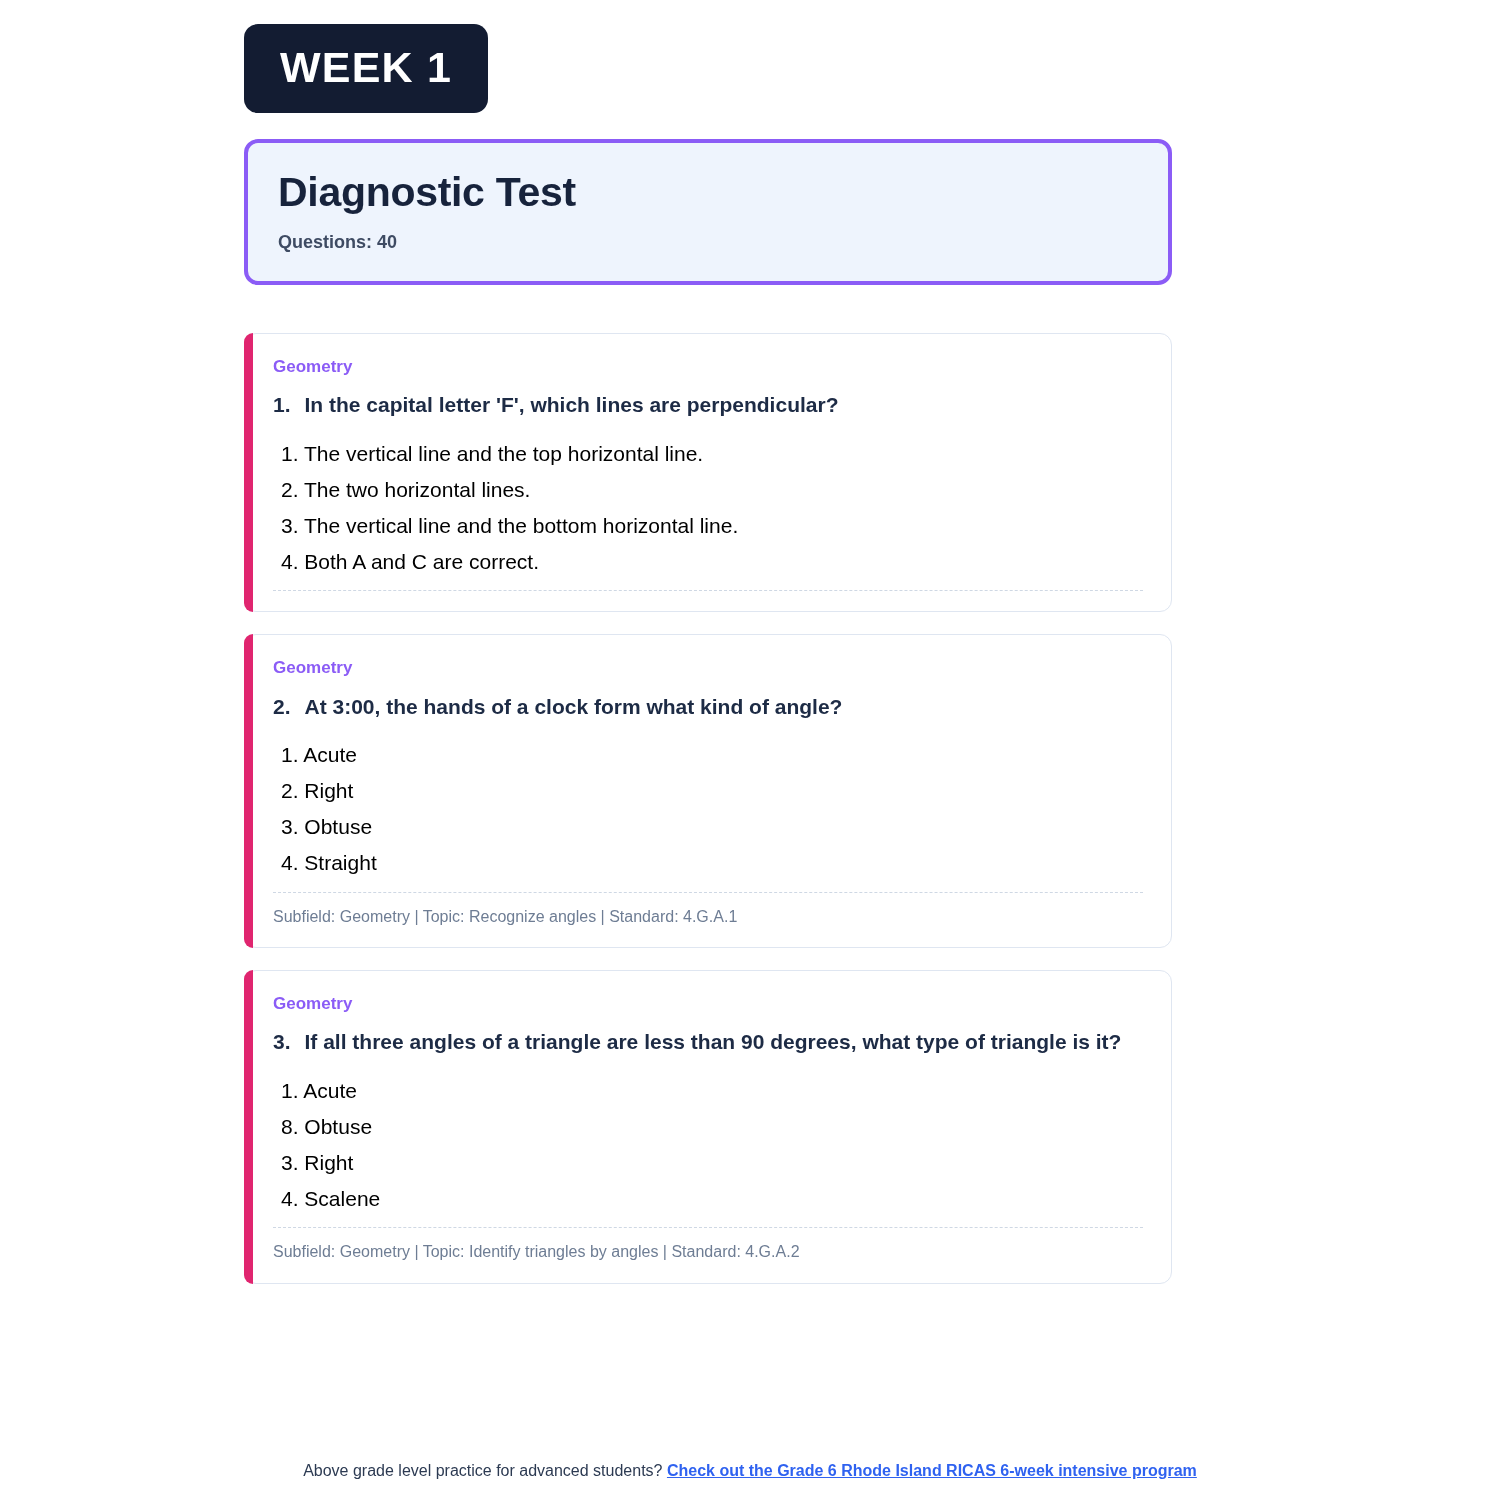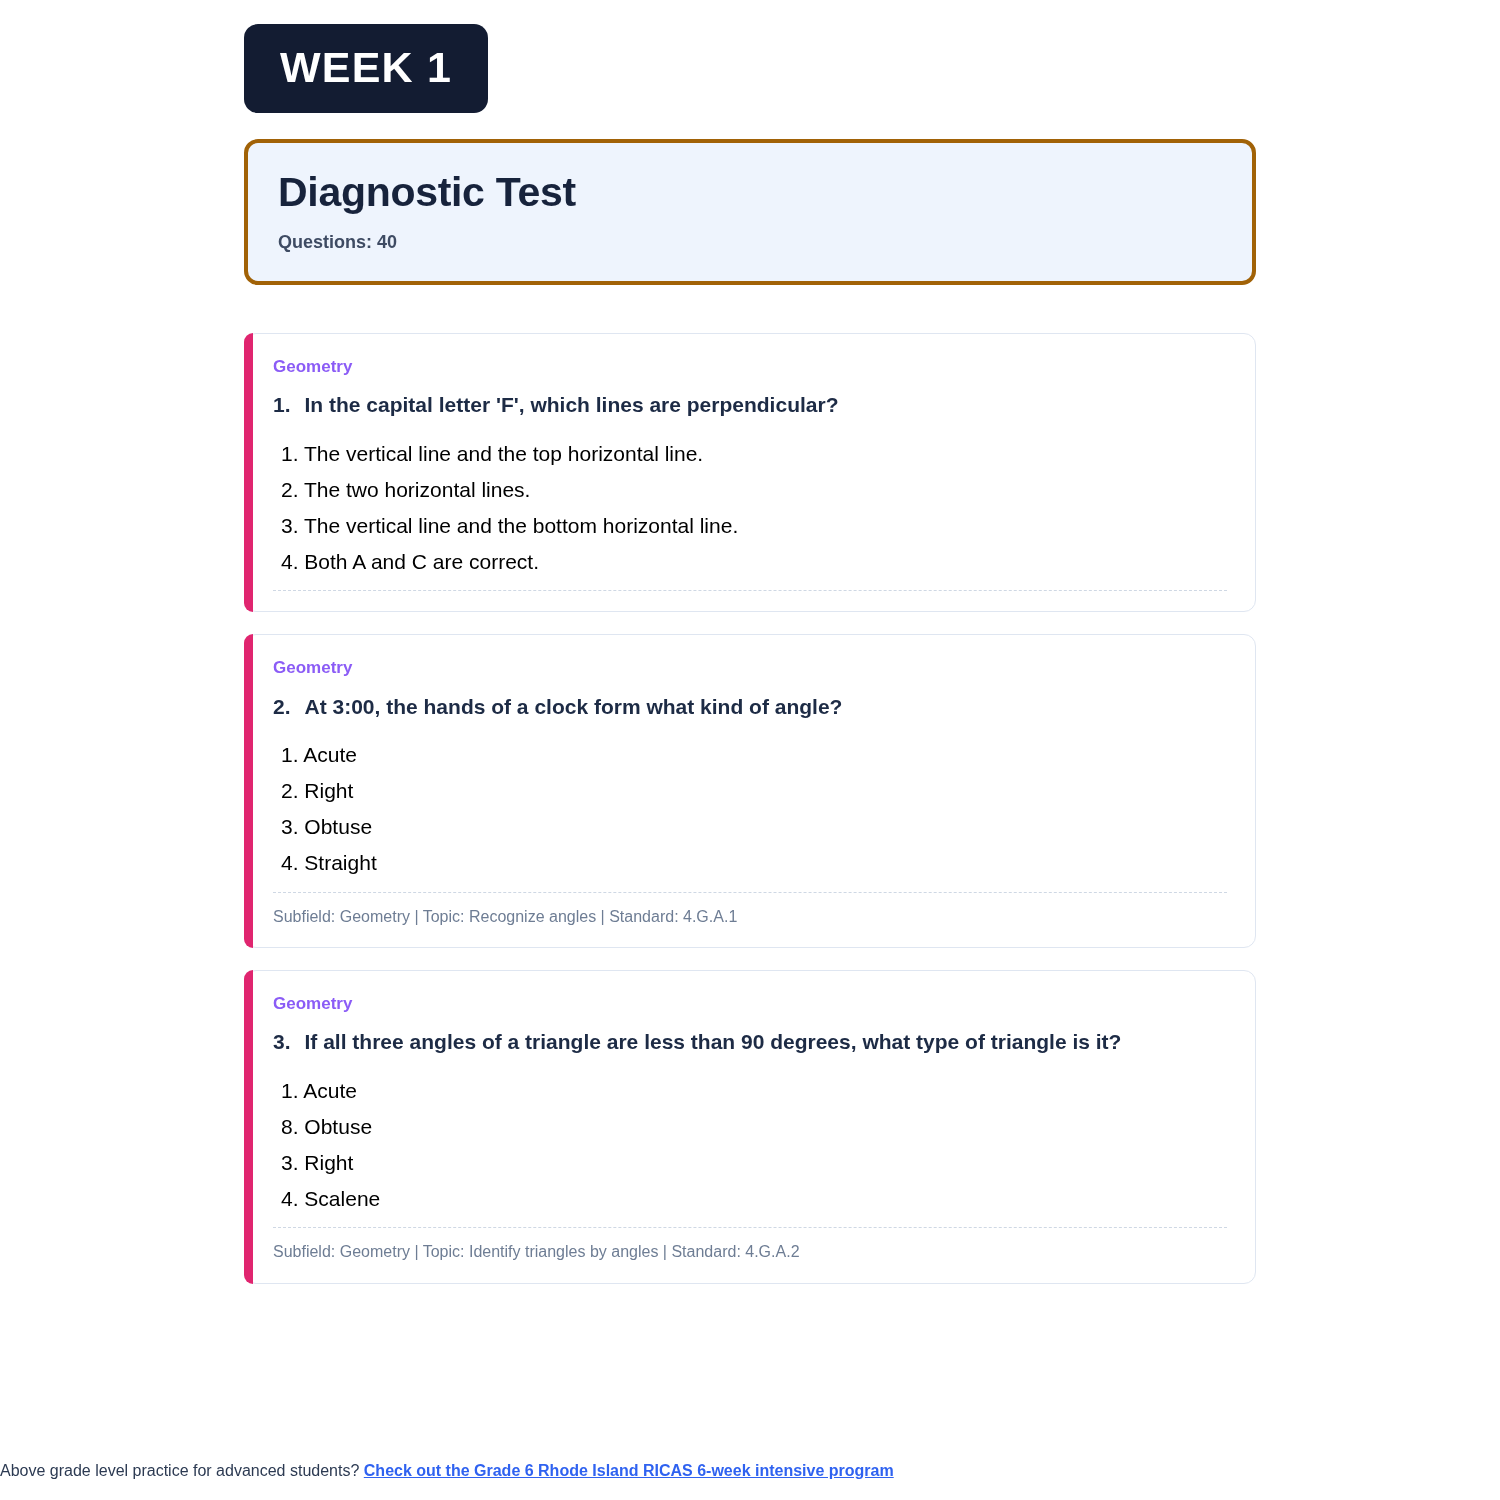--- a/index.html
+++ b/index.html
@@ -17,41 +17,41 @@
     width: 1500px;
     height: 1500px;
     background: #ffffff;
     overflow: hidden;
   }
 
   .content {
     position: absolute;
     left: 244px;
     top: 24px;
-    width: 1012px;
+    width: 928px;
   }
 
   
   .week-badge {
     display: inline-block;
     background: #131c32;
     color: #ffffff;
     font-size: 43px;
     font-weight: bold;
     letter-spacing: 1.2px;
     padding: 22px 36px 24px 36px;
     border-radius: 14px;
     line-height: 1.0;
   }
 
   
   .header-card {
     margin-top: 26px;
     background: #eef4fd;
-    border: 4px solid #a16207;
+    border: 4px solid #8b5cf6;
     border-radius: 14px;
     padding: 24px 30px 28px 30px;
   }
   .header-title {
     font-size: 41px;
     font-weight: bold;
     color: #17233c;
     line-height: 1.25;
     letter-spacing: -0.3px;
   }
@@ -124,21 +124,21 @@
     color: #6e7d94;
     line-height: 1.35;
   }
 
   
   .page-footer {
     position: absolute;
     left: 0;
     right: 0;
     bottom: 20px;
-    text-align: left;
+    text-align: center;
     font-size: 16px;
     color: #2c3a52;
   }
   .page-footer a {
     color: #2f62f0;
     font-weight: bold;
     text-decoration: underline;
   }
 </style>
 </head>

